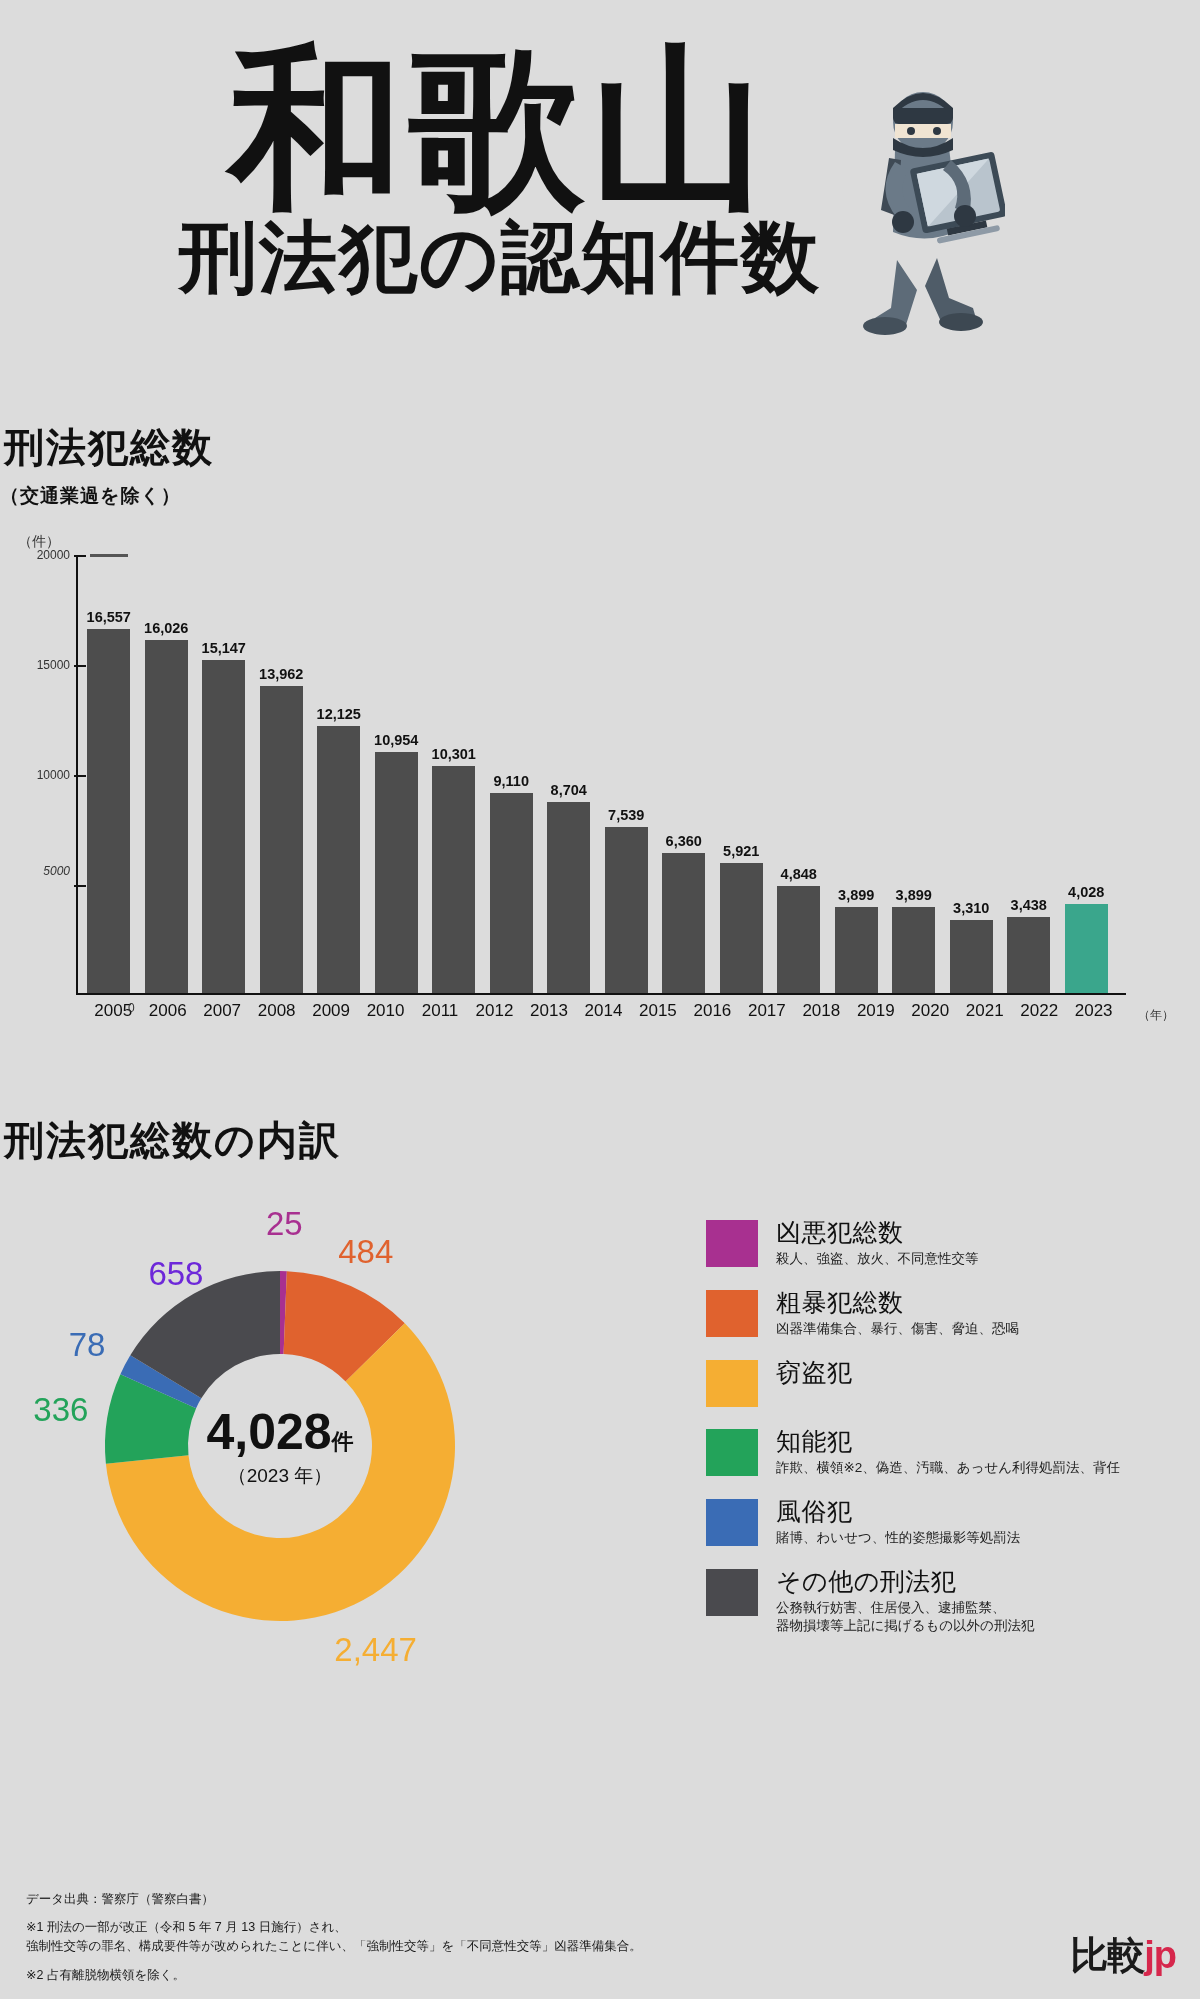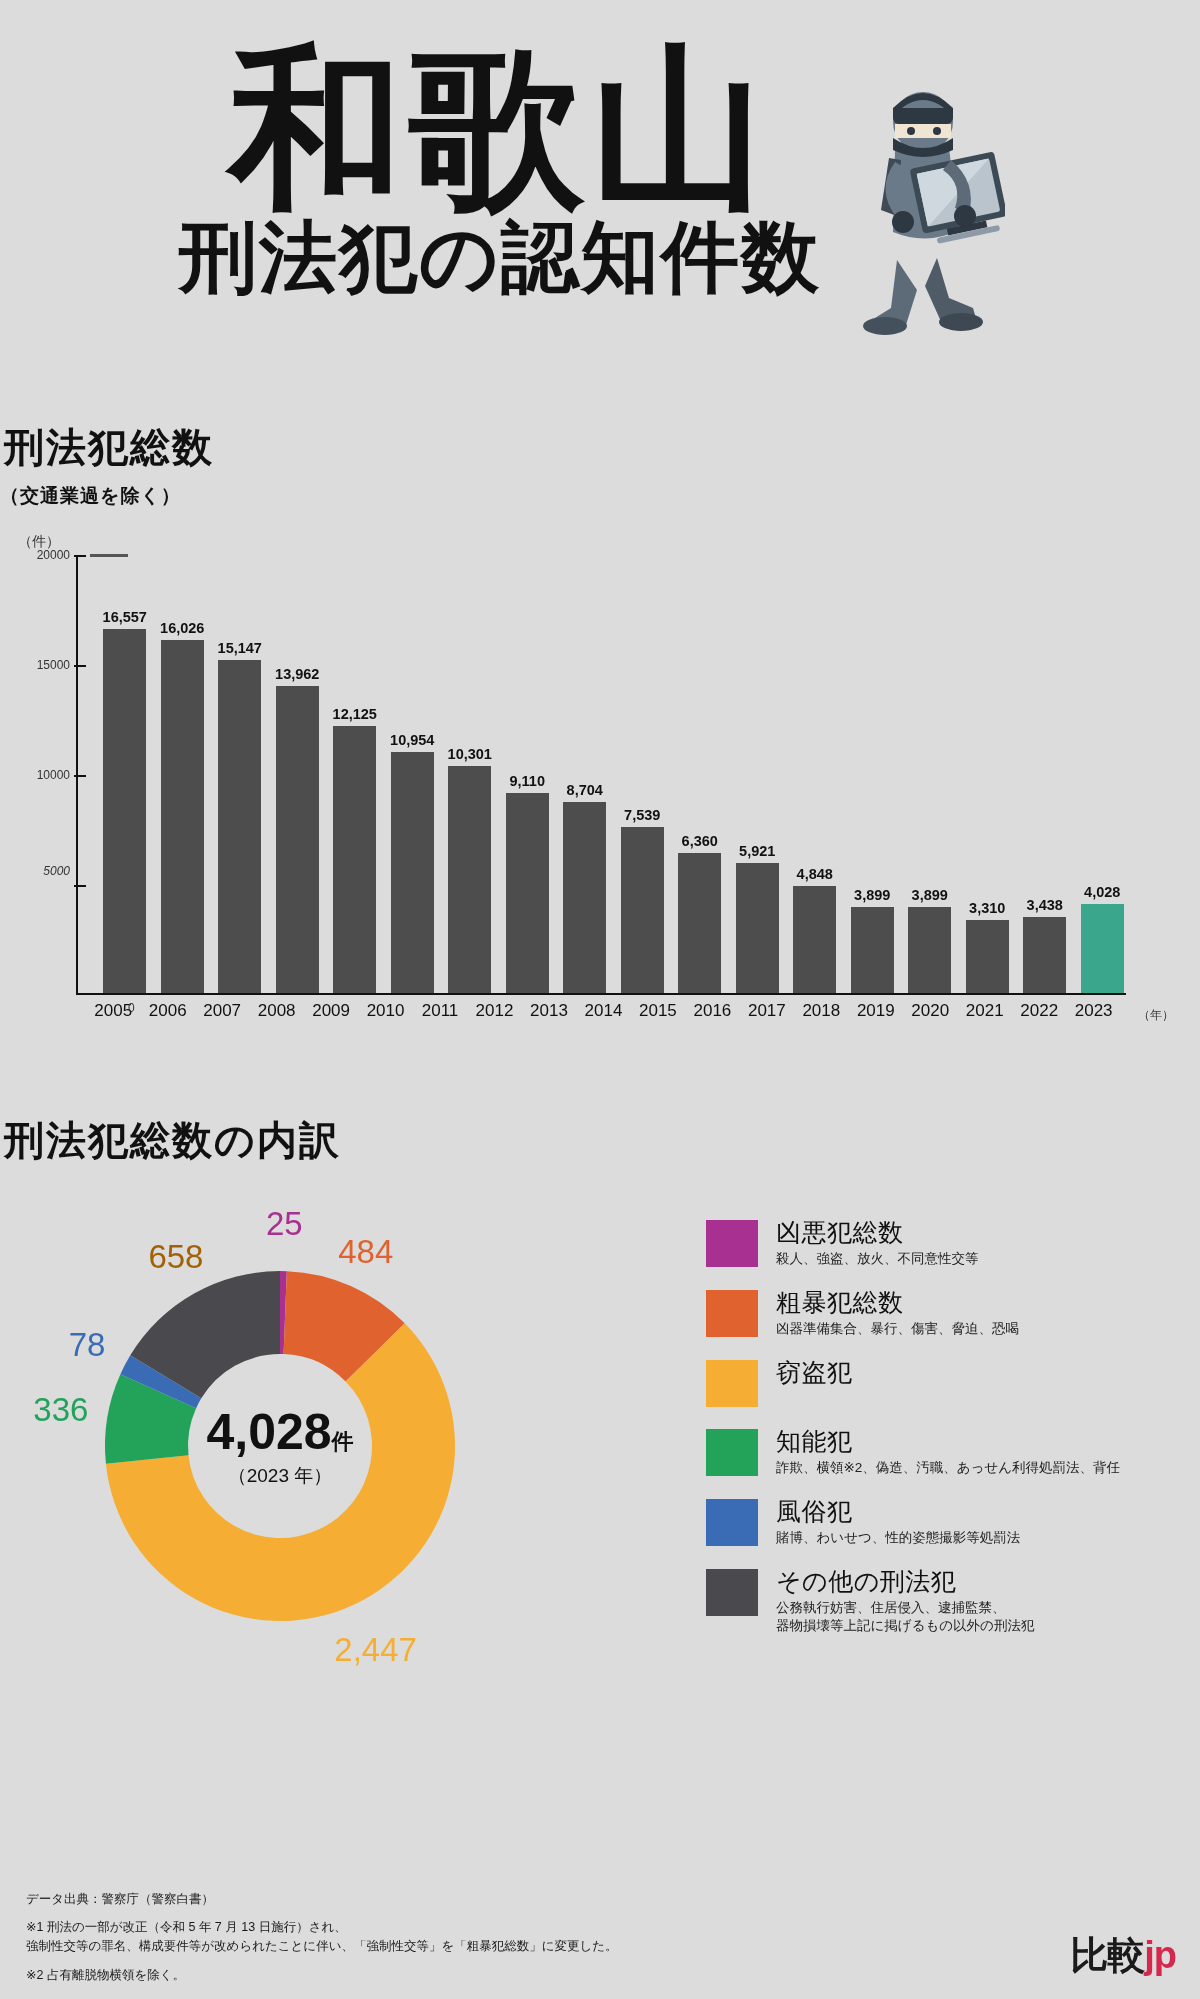--- a/index.html
+++ b/index.html
@@ -51,21 +51,21 @@
   .axis-y { position: absolute; left: 0; top: 0; width: 2px; height: 440px; background: #111; }
   .ytick {
     position: absolute; left: -2px; width: 12px; height: 2px; background: #111;
   }
   .ytick-top { position: absolute; left: 14px; width: 38px; height: 3px; background: #555; top: -1px; }
   .ylabel {
     position: absolute; right: calc(100% + 6px); font-size: 12px; color: #333;
     transform: translateY(-50%); white-space: nowrap;
   }
   .axis-x { position: absolute; left: 0; bottom: 0; width: 1050px; height: 2px; background: #111; }
-  .bars { position: absolute; left: 20px; bottom: 2px; width: 1035px; height: 438px;
+  .bars { position: absolute; left: 4px; bottom: 2px; width: 1035px; height: 438px;
           display: flex; align-items: flex-end; }
   .bar-slot { flex: 1; display: flex; flex-direction: column; align-items: center; justify-content: flex-end; height: 100%; }
   .bar { width: 74%; background: #4d4d4d; }
   .bar.hl { background: #3aa68c; }
   .bar-val { font-size: 14.5px; font-weight: 700; color: #111; margin-bottom: 4px; white-space: nowrap; }
   .xlabels { position: absolute; left: 10px; top: 446px; width: 1035px; display: flex; }
   .xlab { flex: 1; text-align: center; font-size: 17px; color: #111; }
   .zero-label { position: absolute; left: 52px; top: 446px; font-size: 12px; color: #333; }
   .year-unit { position: absolute; left: 1062px; top: 452px; font-size: 12px; color: #333; }
 
@@ -281,21 +281,21 @@
         <div class="donut-center">
           <div class="dc-num"><span>4,028</span><span class="unit">件</span></div>
           <div class="dc-year">（2023 年）</div>
         </div>
         <div id="slicelabels">
             <div class="slice-label" style="color: rgb(168, 48, 144); left: 244.328px; top: 18.0422px; transform: translate(-50%, -50%);">25</div>
             <div class="slice-label" style="color: rgb(224, 98, 46); left: 325.765px; top: 46.1227px; transform: translate(-50%, -50%);">484</div>
             <div class="slice-label" style="color: rgb(245, 174, 51); left: 335.654px; top: 443.655px; transform: translate(-50%, -50%);">2,447</div>
             <div class="slice-label" style="color: rgb(35, 163, 90); left: 20.8592px; top: 204.485px; transform: translate(-50%, -50%);">336</div>
             <div class="slice-label" style="color: rgb(58, 108, 181); left: 46.9949px; top: 138.644px; transform: translate(-50%, -50%);">78</div>
-            <div class="slice-label" style="color: #a16207; left: 135.915px; top: 51px; transform: translate(-50%, -50%);">658</div>
+            <div class="slice-label" style="color: #6d28d9; left: 135.915px; top: 68px; transform: translate(-50%, -50%);">658</div>
           </div>
       </div>
 
       <div class="legend" id="legend">
           <div class="legend-item">
             <div class="swatch" style="background: rgb(168, 48, 144);"></div>
             <div>
               <div class="lg-name">凶悪犯総数</div>
               <div class="lg-desc">殺人、強盗、放火、不同意性交等</div>
             </div>
@@ -335,19 +335,19 @@
             </div>
           </div>
         </div>
     </div>
   </div>
 
   <div class="footer">
     <div class="f-line">データ出典：警察庁（警察白書）</div>
     <div class="f-gap"></div>
     <div class="f-line">※1 刑法の一部が改正（令和 5 年 7 月 13 日施行）され、</div>
-    <div class="f-line">強制性交等の罪名、構成要件等が改められたことに伴い、「強制性交等」を「粗暴犯総数」に変更した。</div>
+    <div class="f-line">強制性交等の罪名、構成要件等が改められたことに伴い、「強制性交等」を「不同意性交等」凶器準備集合。</div>
     <div class="f-gap"></div>
     <div class="f-line">※2 占有離脱物横領を除く。</div>
   </div>
   <div class="logo"><span>比較</span><span class="jp">jp</span></div>
 
 </div>
 
 </body></html>

